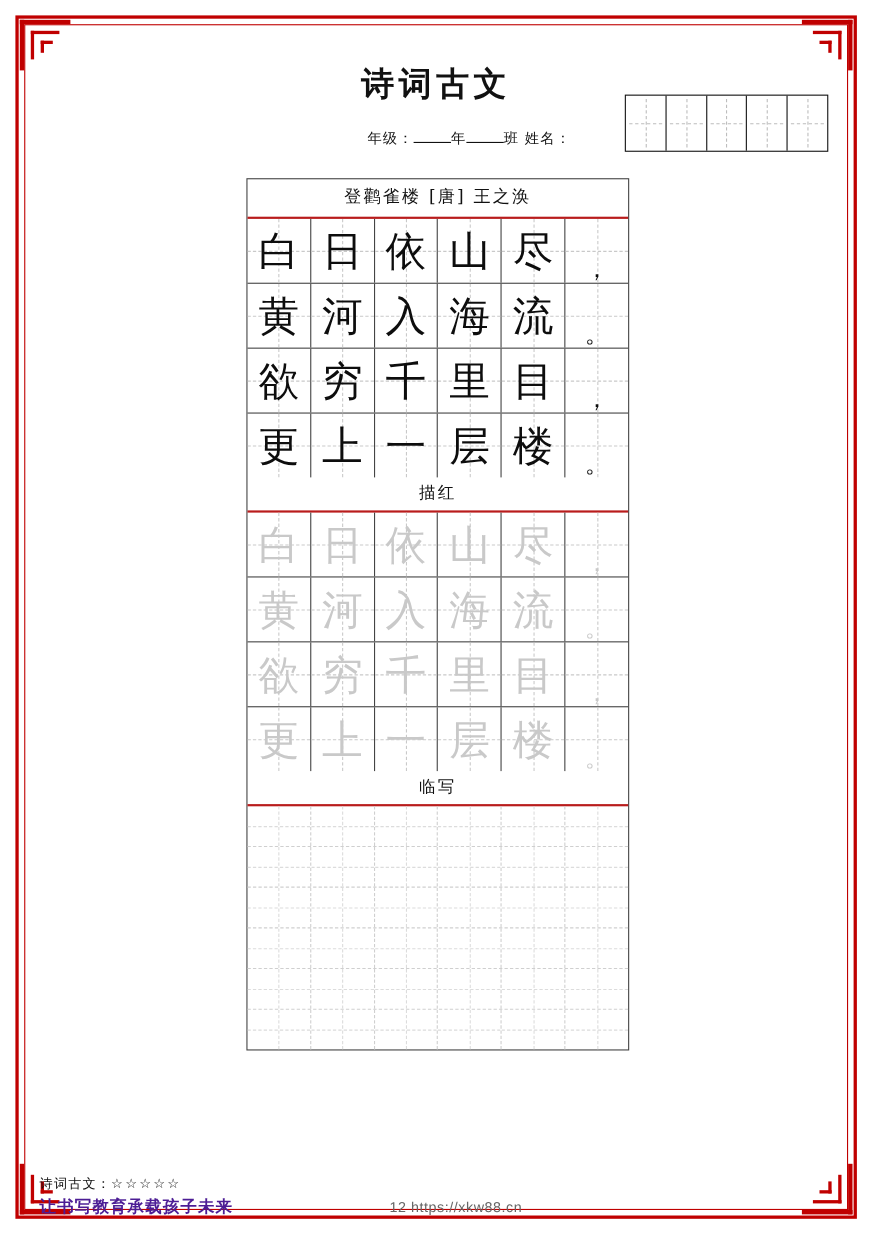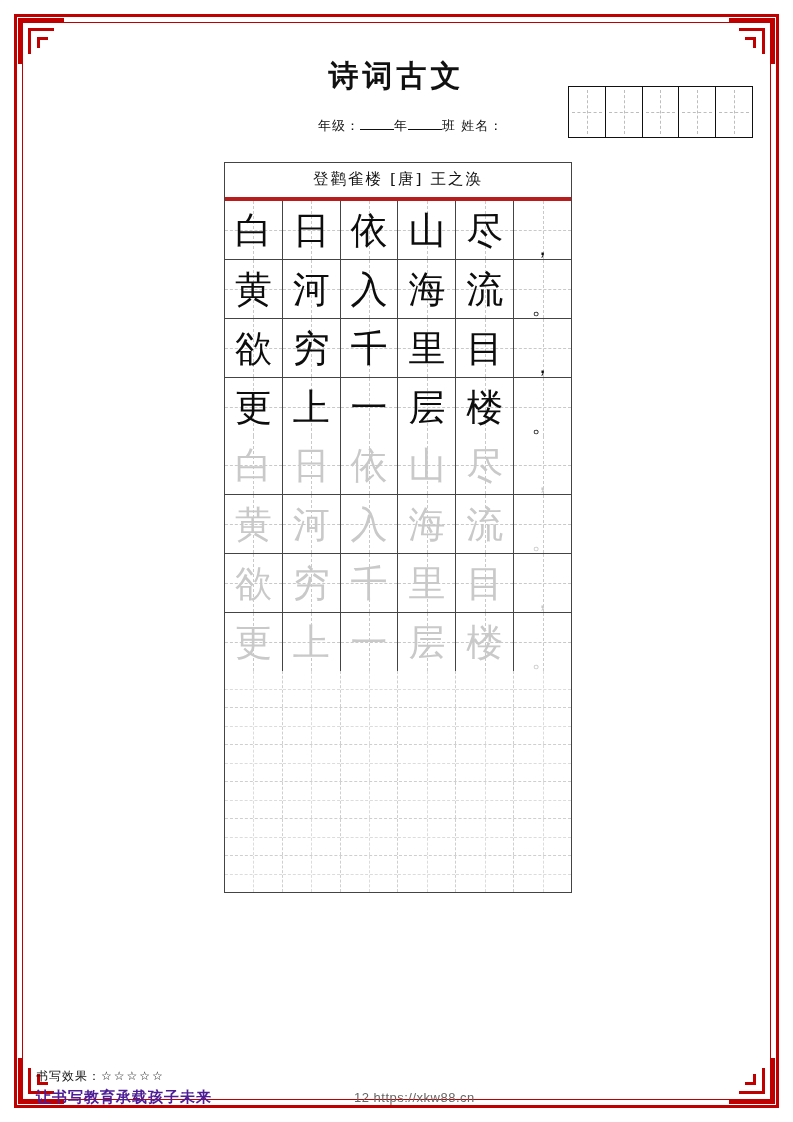--- a/index.html
+++ b/index.html
@@ -60,21 +60,21 @@
     text-align: center;
     font-size: 30px;
     font-weight: bold;
     letter-spacing: 4px;
     color: #111;
     font-family: "DejaVu Serif", serif;
   }
 
   .meta-row {
     position: absolute;
-    left: 318px; top: 117px;
+    left: 334px; top: 117px;
     font-size: 13px;
     color: #111;
     letter-spacing: 1px;
     white-space: nowrap;
     font-family: "DejaVu Serif", serif;
   }
   .meta-row .blank {
     display: inline-block;
     border-bottom: 1px solid #111;
     width: 34px;
@@ -114,21 +114,21 @@
   
   .sheet {
     position: absolute;
     left: 224px; top: 162px;
     width: 348px;
     border: 1px solid #444;
     box-sizing: border-box;
     background: #fff;
   }
   .band {
-    border-bottom: 4px solid #b91c1c;
+    border-bottom: 2px solid #b91c1c;
     text-align: center;
     font-size: 15px;
     color: #111;
     padding: 5px 0 6px 0;
     letter-spacing: 2px;
     font-family: "DejaVu Serif", serif;
   }
   .band.poem-head {
     font-size: 15.5px;
     padding: 6px 0 7px 0;
@@ -407,20 +407,21 @@
           <span class="ch">楼</span>
         </div>
       <div class="grid-cell">
           <span class="gv"></span>
           <span class="gh"></span>
           <span class="ch punct">。</span>
         </div>
     </div>
   </div>
 
+  <div class="band">描红</div>
 
   <div>
     <div class="grid-row">
       <div class="grid-cell">
           <span class="gv"></span>
           <span class="gh"></span>
           <span class="ch trace">白</span>
         </div>
       <div class="grid-cell">
           <span class="gv"></span>
@@ -539,20 +540,21 @@
           <span class="ch trace">楼</span>
         </div>
       <div class="grid-cell">
           <span class="gv"></span>
           <span class="gh"></span>
           <span class="ch punct trace">。</span>
         </div>
     </div>
   </div>
 
+  <div class="band">临写</div>
 
   <div>
     <div class="grid-row blank-row">
       <div class="grid-cell">
           <span class="gv"></span>
           <span class="gh"></span>
         </div>
       <div class="grid-cell">
           <span class="gv"></span>
           <span class="gh"></span>
@@ -701,16 +703,16 @@
         </div>
       <div class="grid-cell">
           <span class="gv"></span>
           <span class="gh"></span>
         </div>
     </div>
   </div>
 </div>
 
 <div class="footer-rating">
-  <span>书写效果：</span><span class="stars">☆☆☆☆☆</span>
+  <span>诗词古文：</span><span class="stars">☆☆☆☆☆</span>
 </div>
 <div class="footer-slogan">让书写教育承载孩子未来</div>
 <div class="footer-url">12 https://xkw88.cn</div>
 
 </body></html>

